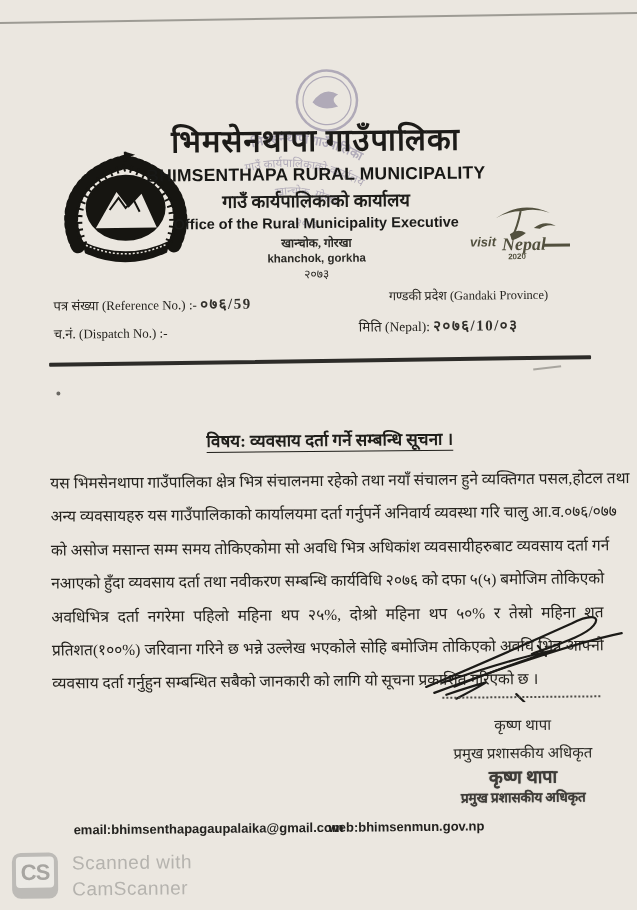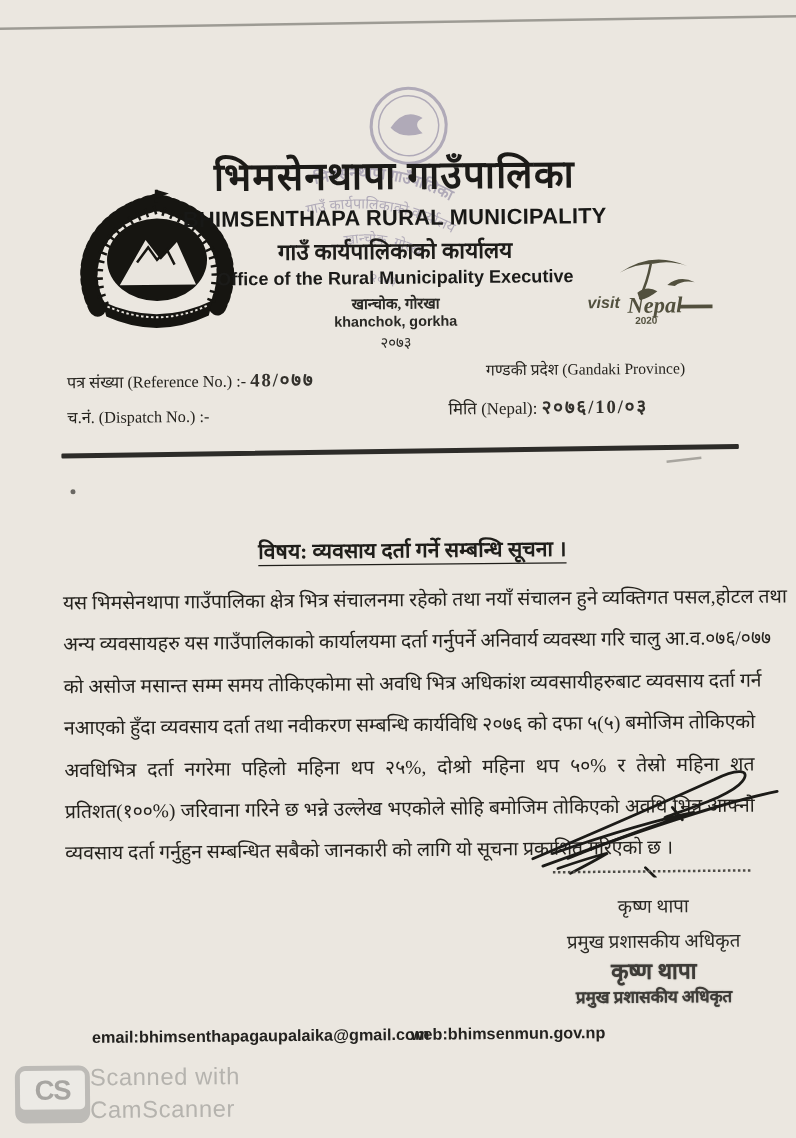--- a/index.html
+++ b/index.html
@@ -59,21 +59,21 @@
   .stamp-name{ left:370px; top:766px; width:300px; text-align:center; font-size:18px; font-weight:bold; color:#3e3c38; text-shadow:0 0 1px #6a6862; }
   .stamp-title{ left:370px; top:790px; width:300px; text-align:center; font-size:13.5px; font-weight:bold; color:#3e3c38; text-shadow:0 0 1px #6a6862; }
 
   
   .footer{ left:0px; top:820px; width:637px; font-family:"Liberation Sans","DejaVu Sans",sans-serif; font-size:13px; font-weight:bold; color:#23221f; }
   .footer .email{ position:absolute; left:70px; }
   .footer .web{ position:absolute; left:325px; }
 
   
   .cs-wrap{ left:8px; top:850px; width:320px; height:52px; }
-  .cs-logo{ position:absolute; left:0; top:0; width:60px; height:46px; background:#bdbbb7; border-radius:9px; }
+  .cs-logo{ position:absolute; left:0; top:0; width:46px; height:46px; background:#bdbbb7; border-radius:9px; }
   .cs-logo .inner{ position:absolute; left:4px; top:4px; right:4px; bottom:11px; background:#eceae5; border-radius:4px;
                    display:flex; align-items:center; justify-content:center;
                    font-family:"Liberation Sans","DejaVu Sans",sans-serif; font-weight:bold; font-size:22px; color:#a7a5a1; letter-spacing:-1px;}
   .cs-text{ position:absolute; left:60px; top:-2px; font-family:"Liberation Sans","DejaVu Sans",sans-serif;
             font-size:19px; line-height:26px; color:#b5b3ae; letter-spacing:.5px; }
 </style>
 </head>
 <body>
 
 <div class="page">
@@ -134,21 +134,21 @@
     <div class="title-en">BHIMSENTHAPA RURAL MUNICIPALITY</div>
     <div class="office-np">गाउँ कार्यपालिकाको कार्यालय</div>
     <div class="office-en">Office of the Rural Municipality Executive</div>
     <div class="addr">खान्चोक, गोरखा</div>
     <div class="addr-en">khanchok, gorkha</div>
     <div class="year">२०७३</div>
   </div>
 
   <div class="abs meta-l1">
     <span>पत्र संख्या (Reference No.) :-</span>
-    <span class="hand">48/०७७</span>
+    <span class="hand">०७६/59</span>
   </div>
   <div class="abs meta-r1">गण्डकी प्रदेश (Gandaki Province)</div>
   <div class="abs meta-l2">च.नं. (Dispatch No.) :-</div>
   <div class="abs meta-r2">
     <span>मिति (Nepal):</span>
     <span class="hand">२०७६/10/०३</span>
   </div>
 
   <div class="abs rule"></div>
   <div class="abs rule-shadow"></div>

